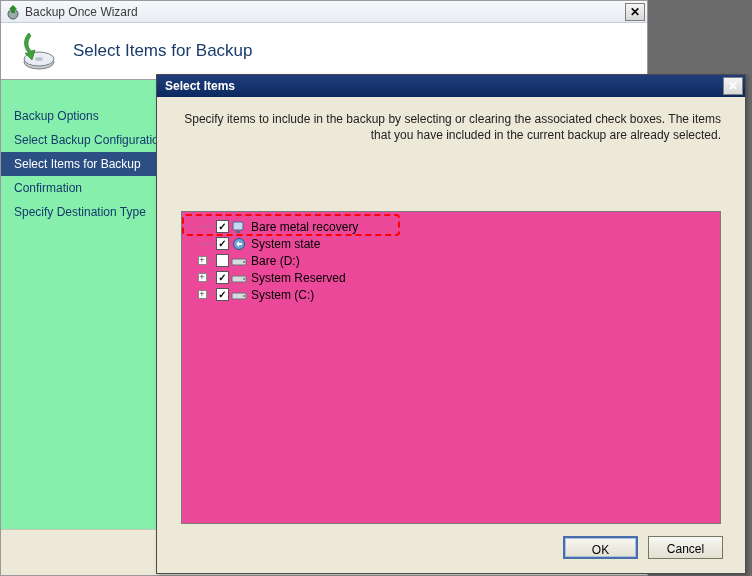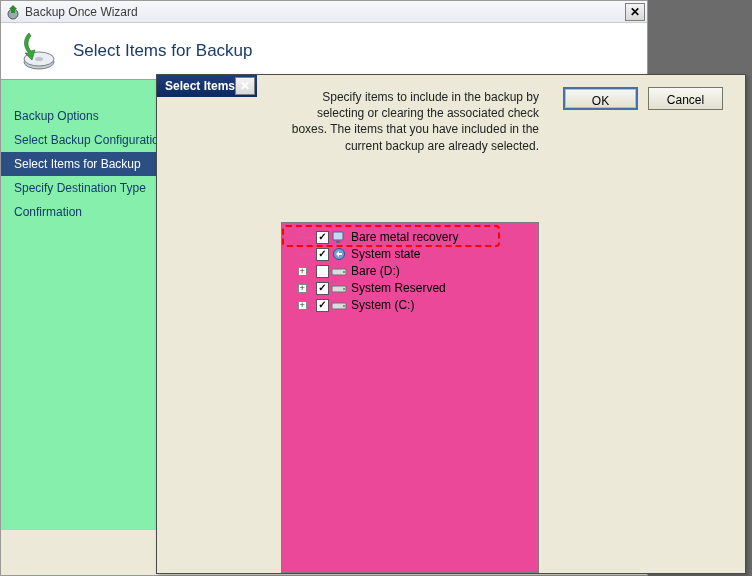--- a/index.html
+++ b/index.html
@@ -104,20 +104,21 @@
     .dialog {
       position: absolute;
       top: 74px;
       left: 156px;
       width: 590px;
       height: 500px;
       background: #ece9d8;
       border: 1px solid #4b4b4b;
       box-shadow: 2px 2px 4px rgba(0,0,0,0.25);
       display: flex;
+      flex-direction: column;
     }
     .dialog-titlebar {
       height: 22px;
       background: linear-gradient(#1f3d7a, #0c2a60);
       color: #fff;
       display: flex;
       align-items: center;
       padding: 0 2px 0 8px;
       font-weight: bold;
       font-size: 12px;
@@ -268,22 +269,22 @@
       </svg>
     </div>
     <div class="header-title">Select Items for Backup</div>
   </div>
 
   <div class="wizard-body">
     <div class="sidebar">
       <div class="sidebar-item">Backup Options</div>
       <div class="sidebar-item">Select Backup Configuration</div>
       <div class="sidebar-item selected">Select Items for Backup</div>
+      <div class="sidebar-item">Confirmation</div>
       <div class="sidebar-item">Specify Destination Type</div>
-      <div class="sidebar-item">Confirmation</div>
     </div>
   </div>
 
   <div class="wizard-footer"></div>
 </div>
 
 <div class="dialog">
   <div class="dialog-titlebar">
     <span class="title-text">Select Items</span>
     <div class="close-btn">✕</div>

